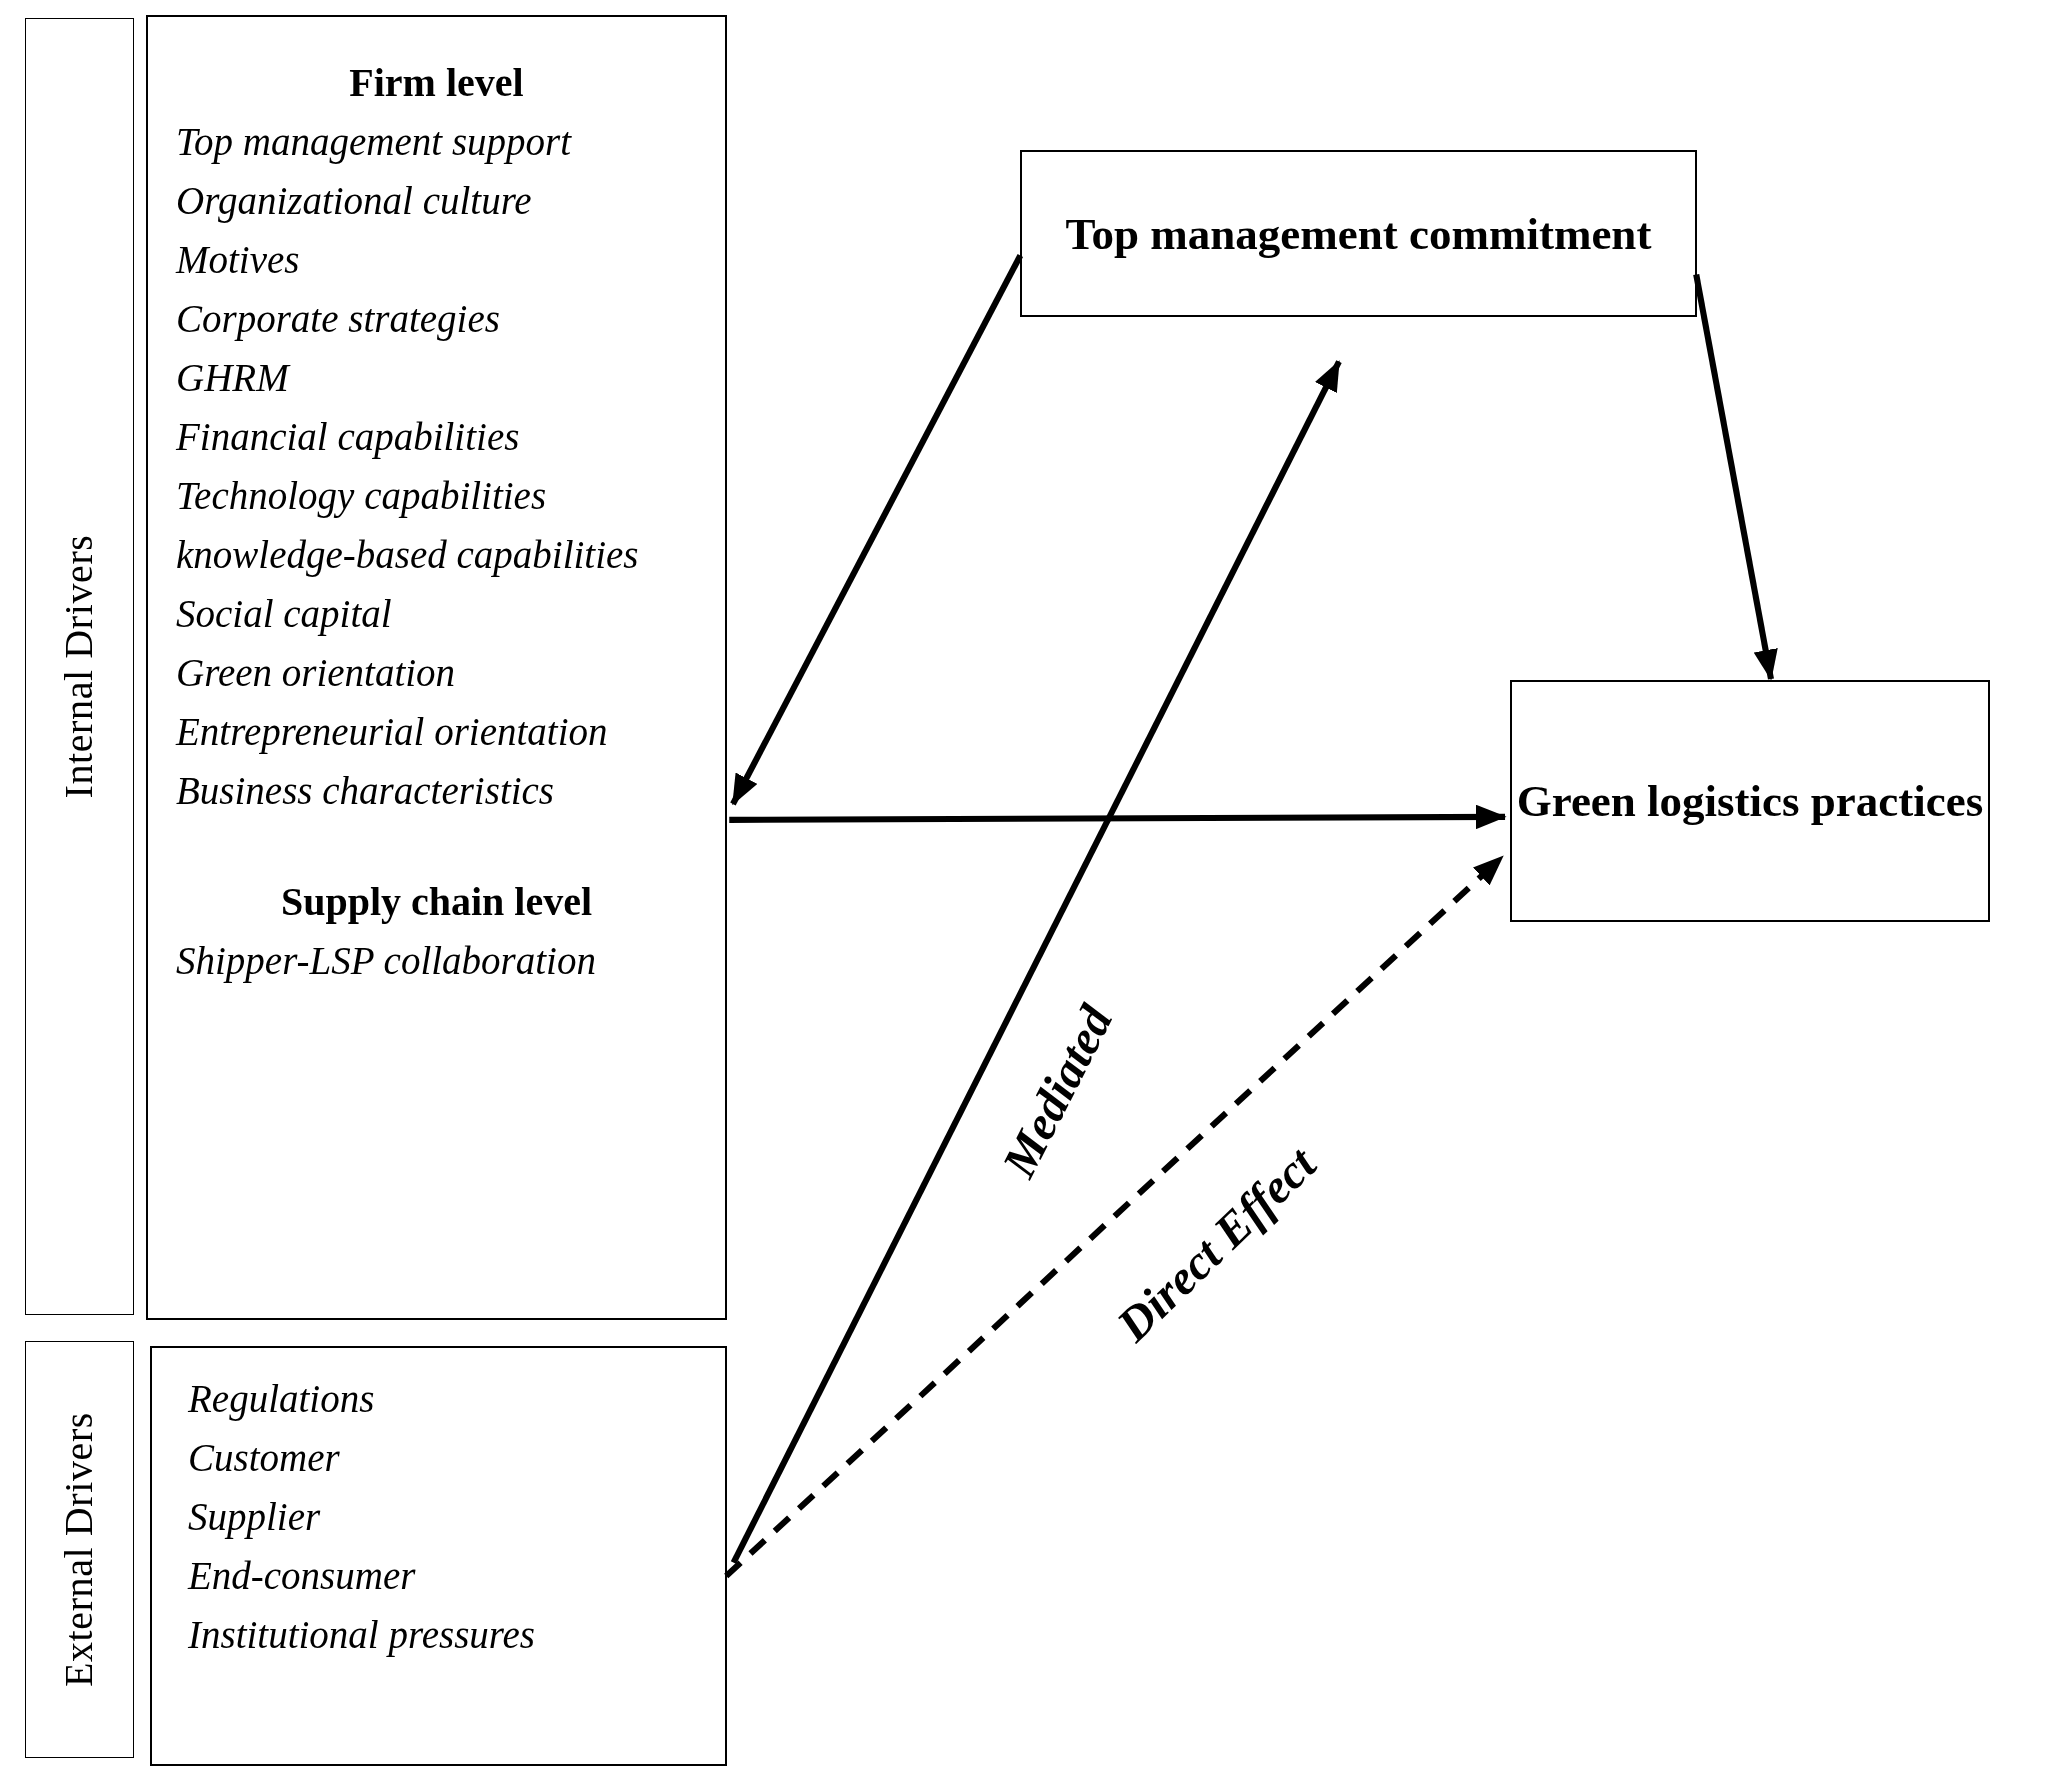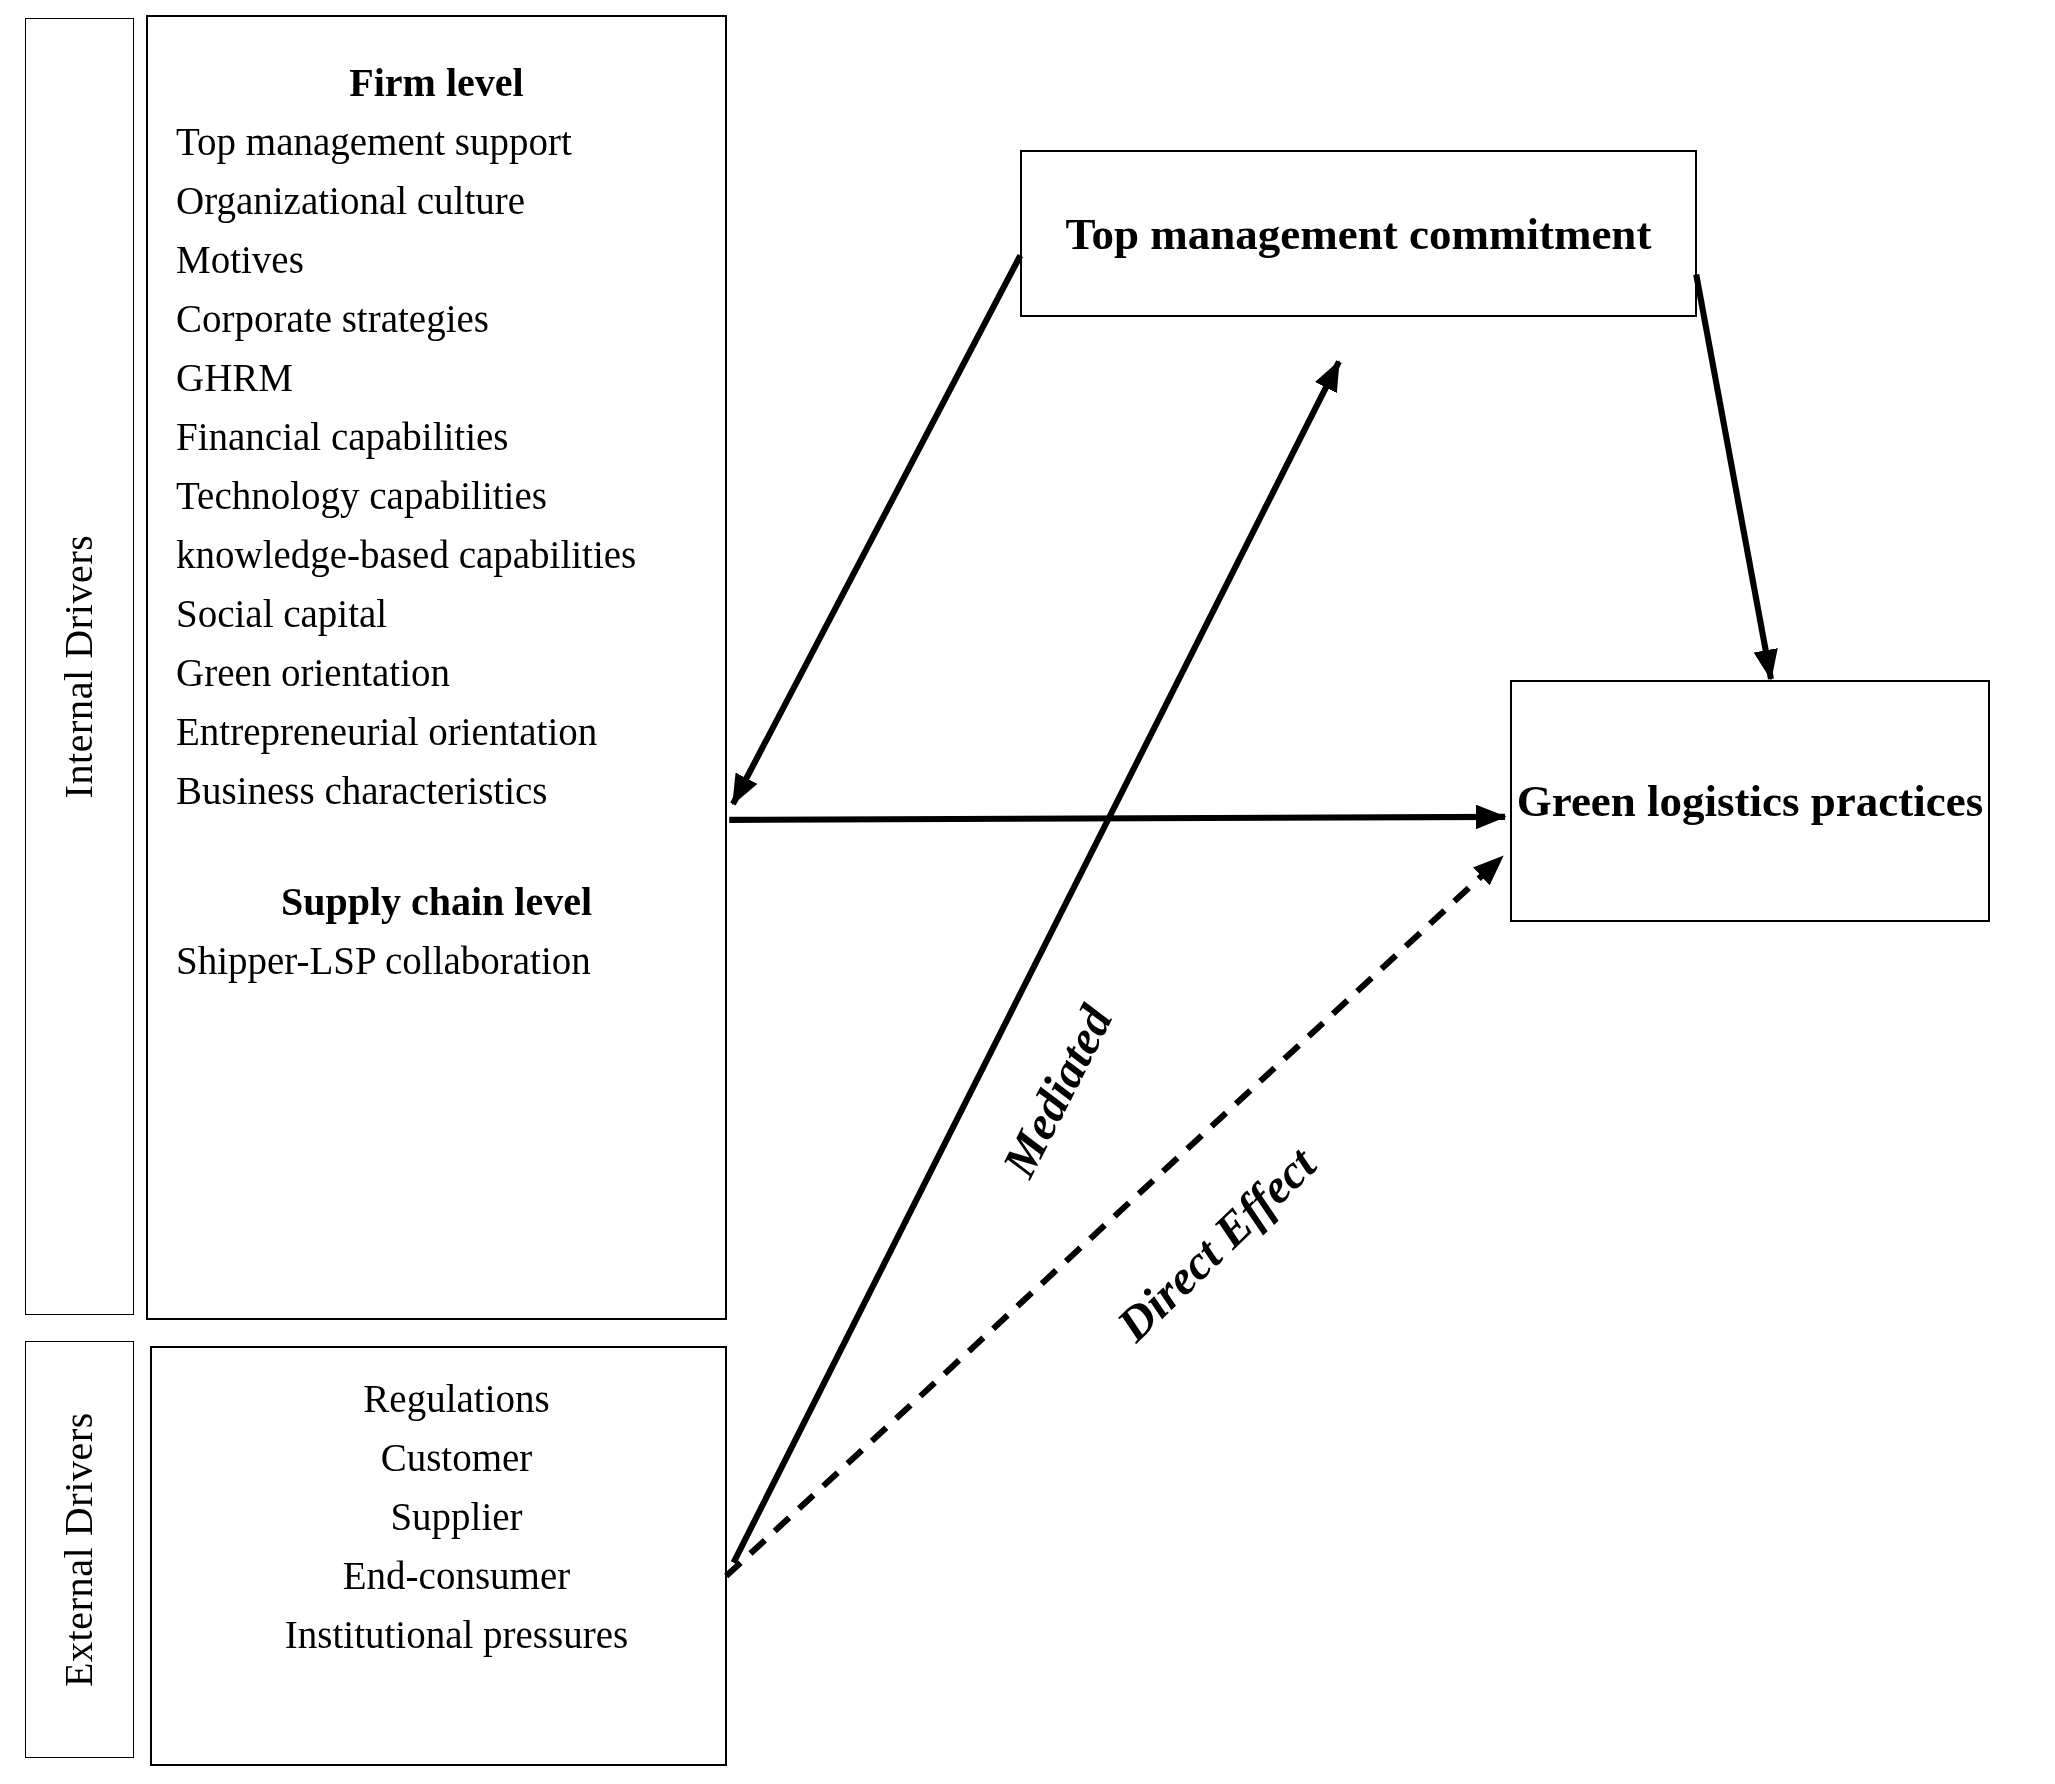--- a/index.html
+++ b/index.html
@@ -27,21 +27,21 @@
     font-size:40px;
     letter-spacing:0.6px;
   }
   .content-box{font-size:39px;}
   .inner-pad{box-sizing:border-box;width:100%;height:100%;}
   .heading{
     height:59px;line-height:59px;
     font-weight:bold;font-size:40px;
     text-align:center;white-space:nowrap;
   }
-  .list{white-space:nowrap;}
+  .list{white-space:nowrap;font-style:italic;}
   .line{height:59px;line-height:59px;font-size:39px;white-space:nowrap;}
   .gap{height:52px;}
   .title-box{
     display:flex;align-items:center;justify-content:center;
   }
   .box-title{
     font-weight:bold;font-size:45px;white-space:nowrap;text-align:center;
   }
   .arrow-label{
     position:absolute;
@@ -86,21 +86,21 @@
         </div>
     </div>
   </div>
 
   <div class="box label-box" style="left:24.5px;top:1341px;width:109px;height:417px;">
     <span class="vtext">External Drivers</span>
   </div>
 
   <div class="box content-box" style="left:150px;top:1346px;width:577px;height:420px;">
     <div class="inner-pad" style="padding-top:21px;">
-      <div class="list" style="padding-left:36px;text-align:center;">
+      <div class="list" style="padding-left:36px;">
           <div class="line">Regulations</div>
           <div class="line">Customer</div>
           <div class="line">Supplier</div>
           <div class="line">End-consumer</div>
           <div class="line">Institutional pressures</div>
         </div>
     </div>
   </div>
 
   <div class="box title-box" style="left:1020px;top:150px;width:677px;height:167px;">

